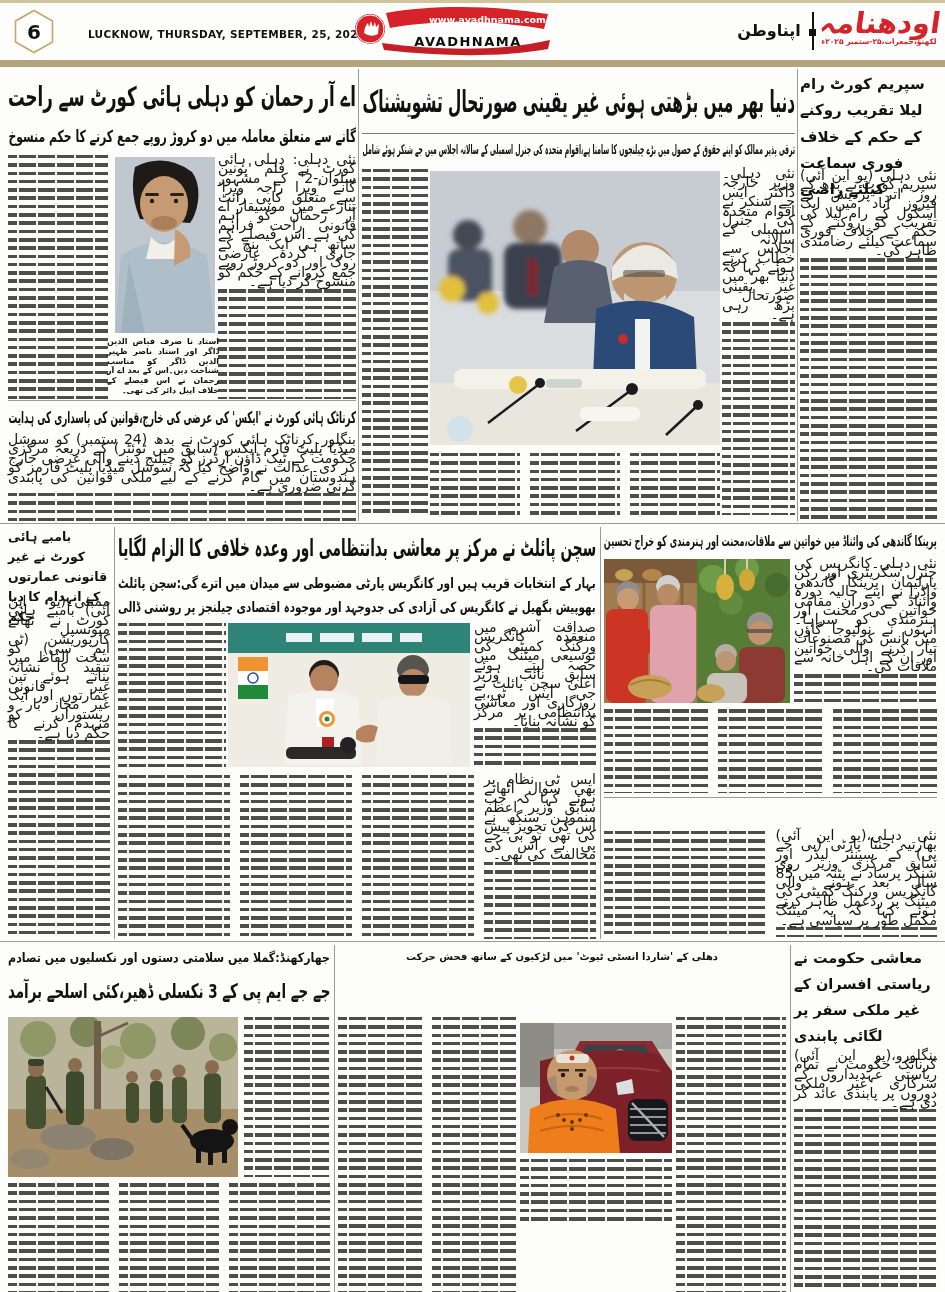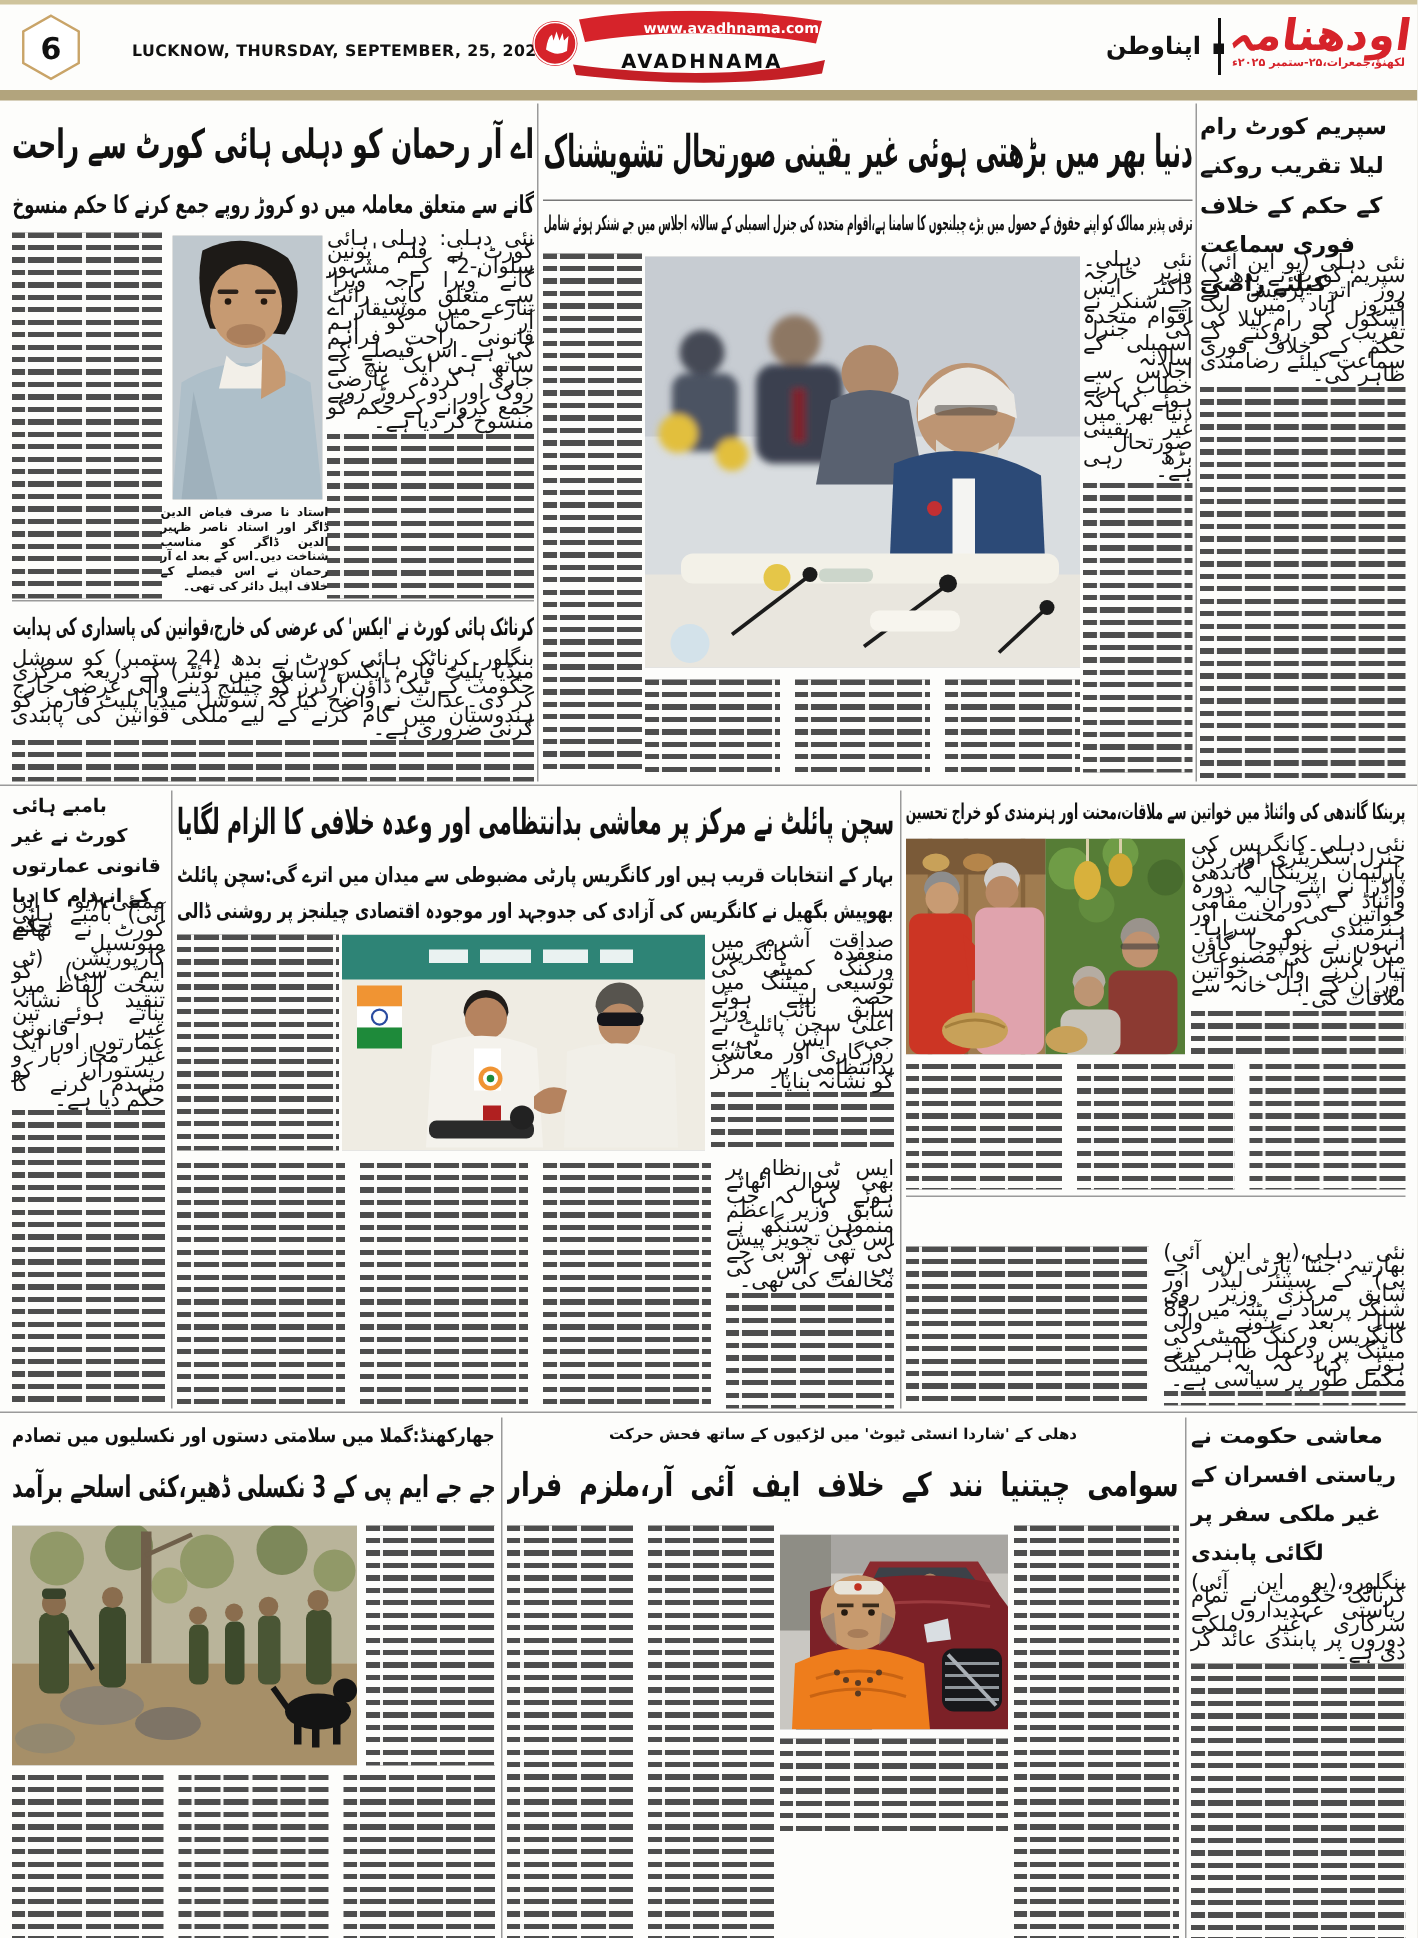--- a/index.html
+++ b/index.html
@@ -381,23 +381,20 @@
       <div class="gk"></div>
     </div>
   </div>
 
   <div class="vd" style="left:334px;top:942px;height:350px"></div>
 
   <div class="abs" style="left:338px;top:942px;width:448px;height:350px">
     <div class="hlw" style="left:0;top:0;width:448px;height:22px">
       <span class="fit ur" style="font-size:10px">دھلی کے 'شاردا انسٹی ٹیوٹ' میں لڑکیوں کے ساتھ فحش حرکت</span>
     </div>
-    <div class="hlw" style="left:0;top:24px;width:448px;height:42px">
-      <span class="fit ur" style="font-size: 22px; word-spacing: 7px; transform: scaleX(0.774);">سوامی چیتنیا نند کے خلاف ایف آئی آر،ملزم فرار</span>
-    </div>
     <div class="cols" style="left:0;top:72px;width:178px;height:278px">
       <div class="gk"></div>
       <div class="gk"></div>
     </div>
     <div class="ph" style="left:182px;top:78px;width:152px;height:130px">
       <svg viewBox="0 0 152 130">
         <rect width="152" height="130" fill="#c9c7c2"></rect>
         <rect x="0" y="0" width="34" height="64" fill="#5c5c54" opacity=".55"></rect>
         <rect x="34" y="0" width="118" height="26" fill="#9a9894" opacity=".7"></rect>
         <path d="M60 18 h72 l14 22 h-98 z" fill="#8b2a2f"></path>

